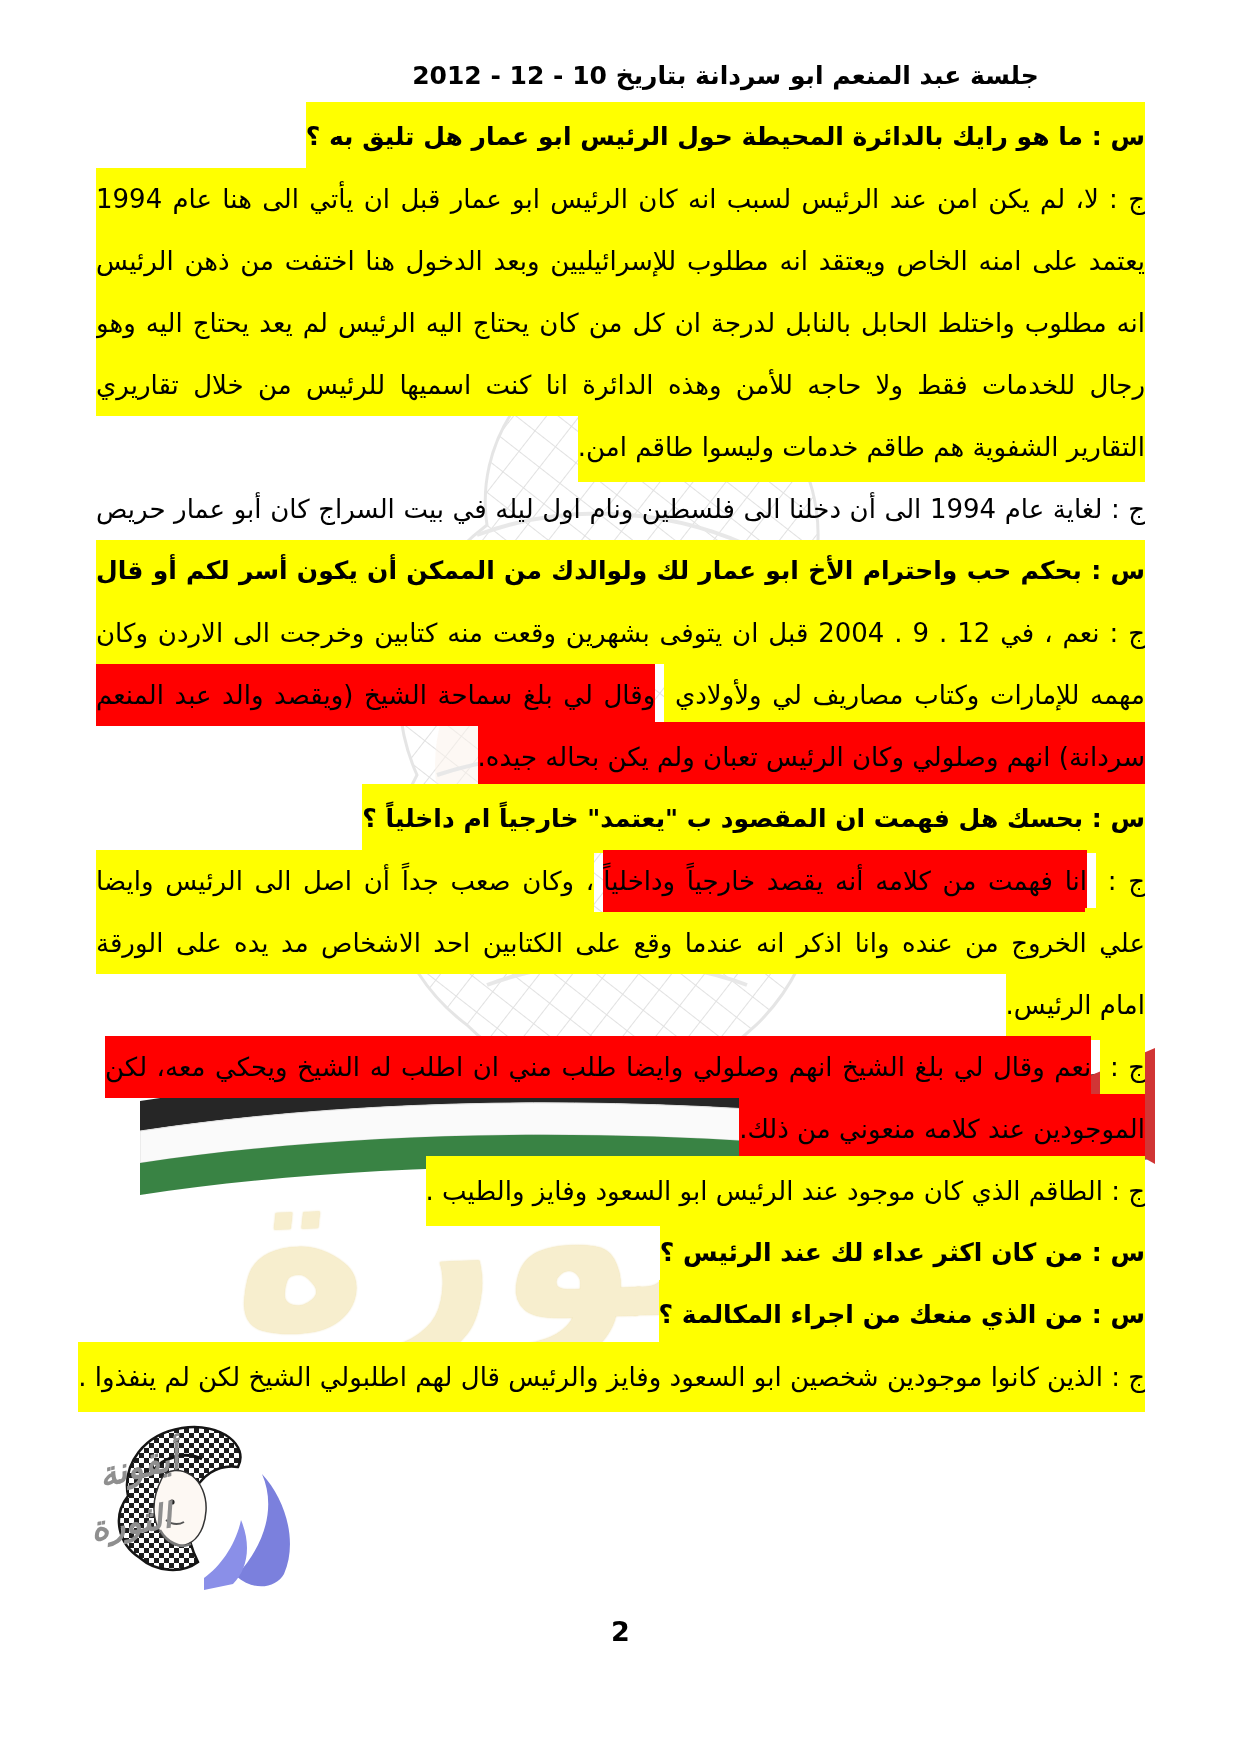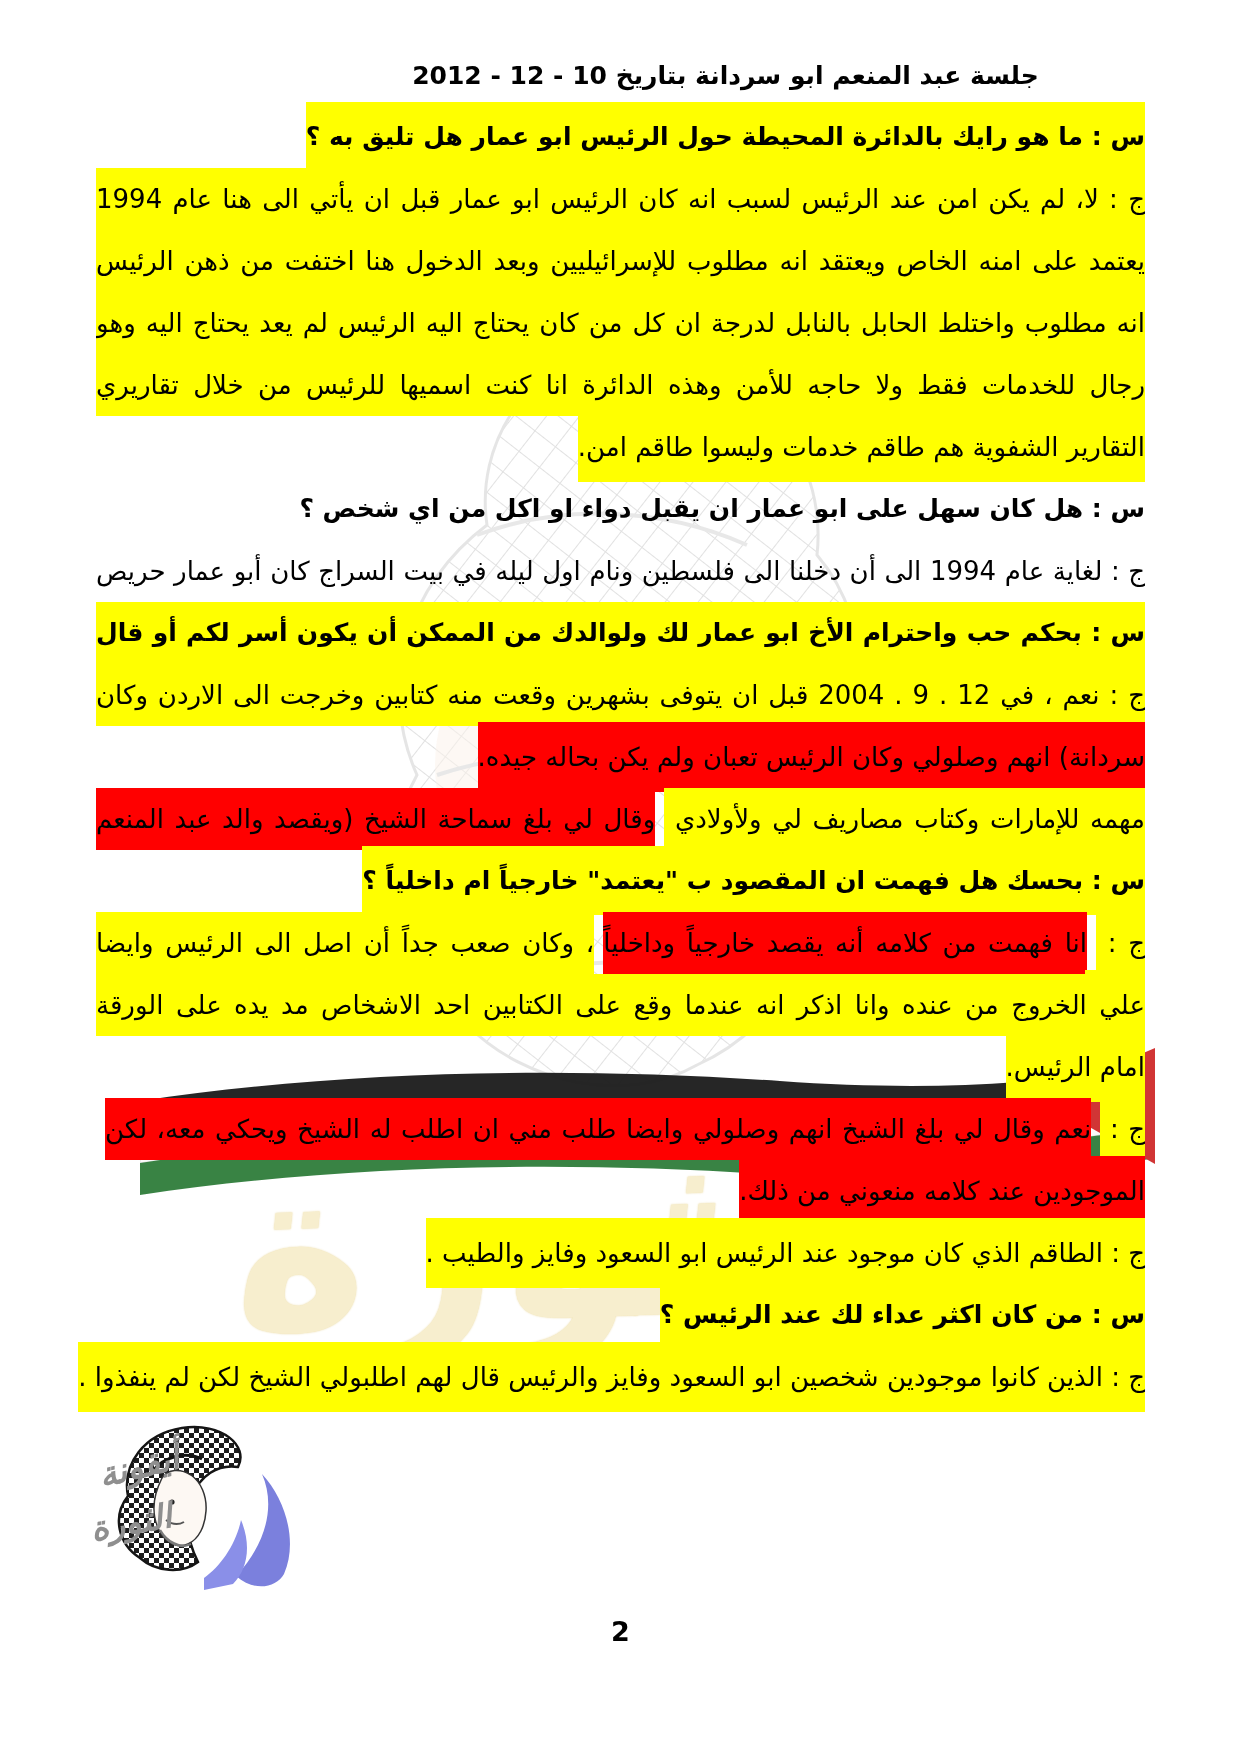--- a/index.html
+++ b/index.html
@@ -125,52 +125,52 @@
         <div class="block question">
           <div class="line"><span class="seg bg-yellow">س : ما هو رايك بالدائرة المحيطة حول الرئيس ابو عمار هل تليق به ؟</span></div>
         </div>
         <div class="block answer">
           <div class="line full"><span class="seg bg-yellow">ج : لا، لم يكن امن عند الرئيس لسبب انه كان الرئيس ابو عمار قبل ان يأتي الى هنا عام 1994 كان</span></div>
           <div class="line full"><span class="seg bg-yellow">يعتمد على امنه الخاص ويعتقد انه مطلوب للإسرائيليين وبعد الدخول هنا اختفت من ذهن الرئيس ابو عمار</span></div>
           <div class="line full"><span class="seg bg-yellow">انه مطلوب واختلط الحابل بالنابل لدرجة ان كل من كان يحتاج اليه الرئيس لم يعد يحتاج اليه وهو يريد</span></div>
           <div class="line full"><span class="seg bg-yellow">رجال للخدمات فقط ولا حاجه للأمن وهذه الدائرة انا كنت اسميها للرئيس من خلال تقاريري المكتوبة او</span></div>
           <div class="line"><span class="seg bg-yellow">التقارير الشفوية هم طاقم خدمات وليسوا طاقم امن.</span></div>
         </div>
-        <div class="block question">
-          <div class="line"><span class="seg bg-none">س : هل كان سهل على ابو عمار ان يقبل دواء او اكل من اي شخص ؟</span></div>
-        </div>
         <div class="block answer">
           <div class="line full"><span class="seg bg-none">ج : لغاية عام 1994 الى أن دخلنا الى فلسطين ونام اول ليله في بيت السراج كان أبو عمار حريص جداً</span></div>
         </div>
         <div class="block question">
           <div class="line full"><span class="seg bg-yellow">س : بحكم حب واحترام الأخ ابو عمار لك ولوالدك من الممكن أن يكون أسر لكم أو قال لكم ما يشعر به؟</span></div>
         </div>
         <div class="block answer">
           <div class="line full"><span class="seg bg-yellow">ج : نعم ، في 12 . 9 . 2004 قبل ان يتوفى بشهرين وقعت منه كتابين وخرجت الى الاردن وكان كتاب</span></div>
+          <div class="line full"><span class="seg bg-yellow">مهمه للإمارات وكتاب مصاريف لي ولأولادي </span><span class="seg bg-red">وقال لي بلغ سماحة الشيخ (ويقصد والد عبد المنعم أبو</span></div>
           <div class="line"><span class="seg bg-red">سردانة) انهم وصلولي وكان الرئيس تعبان ولم يكن بحاله جيده.</span></div>
-          <div class="line full"><span class="seg bg-yellow">مهمه للإمارات وكتاب مصاريف لي ولأولادي </span><span class="seg bg-red">وقال لي بلغ سماحة الشيخ (ويقصد والد عبد المنعم أبو</span></div>
         </div>
         <div class="block question">
           <div class="line"><span class="seg bg-yellow">س : بحسك هل فهمت ان المقصود ب "يعتمد" خارجياً ام داخلياً ؟</span></div>
         </div>
         <div class="block answer">
           <div class="line full"><span class="seg bg-yellow">ج : </span><span class="seg bg-red">انا فهمت من كلامه أنه يقصد خارجياً وداخلياً</span><span class="seg bg-yellow">، وكان صعب جداً أن اصل الى الرئيس وايضا صعب</span></div>
           <div class="line full"><span class="seg bg-yellow">علي الخروج من عنده وانا اذكر انه عندما وقع على الكتابين احد الاشخاص مد يده على الورقة واخذها من</span></div>
           <div class="line"><span class="seg bg-yellow">امام الرئيس.</span></div>
         </div>
         <div class="block answer">
           <div class="line full"><span class="seg bg-yellow">ج : </span><span class="seg bg-red">نعم وقال لي بلغ الشيخ انهم وصلولي وايضا طلب مني ان اطلب له الشيخ ويحكي معه، لكن</span></div>
           <div class="line"><span class="seg bg-red">الموجودين عند كلامه منعوني من ذلك.</span></div>
         </div>
         <div class="block answer">
           <div class="line"><span class="seg bg-yellow">ج : الطاقم الذي كان موجود عند الرئيس ابو السعود وفايز والطيب .</span></div>
         </div>
         <div class="block question">
           <div class="line"><span class="seg bg-yellow">س : من كان اكثر عداء لك عند الرئيس ؟</span></div>
         </div>
+        <div class="block question">
+          <div class="line"><span class="seg bg-yellow">س : من الذي منعك من اجراء المكالمة ؟</span></div>
+        </div>
         <div class="block answer">
           <div class="line"><span class="seg bg-yellow">ج : الذين كانوا موجودين شخصين ابو السعود وفايز والرئيس قال لهم اطلبولي الشيخ لكن لم ينفذوا .</span></div>
         </div>
       </div>
   </div>
 
   <div class="pagenum">2</div>
 </div>
 
 </body></html>

